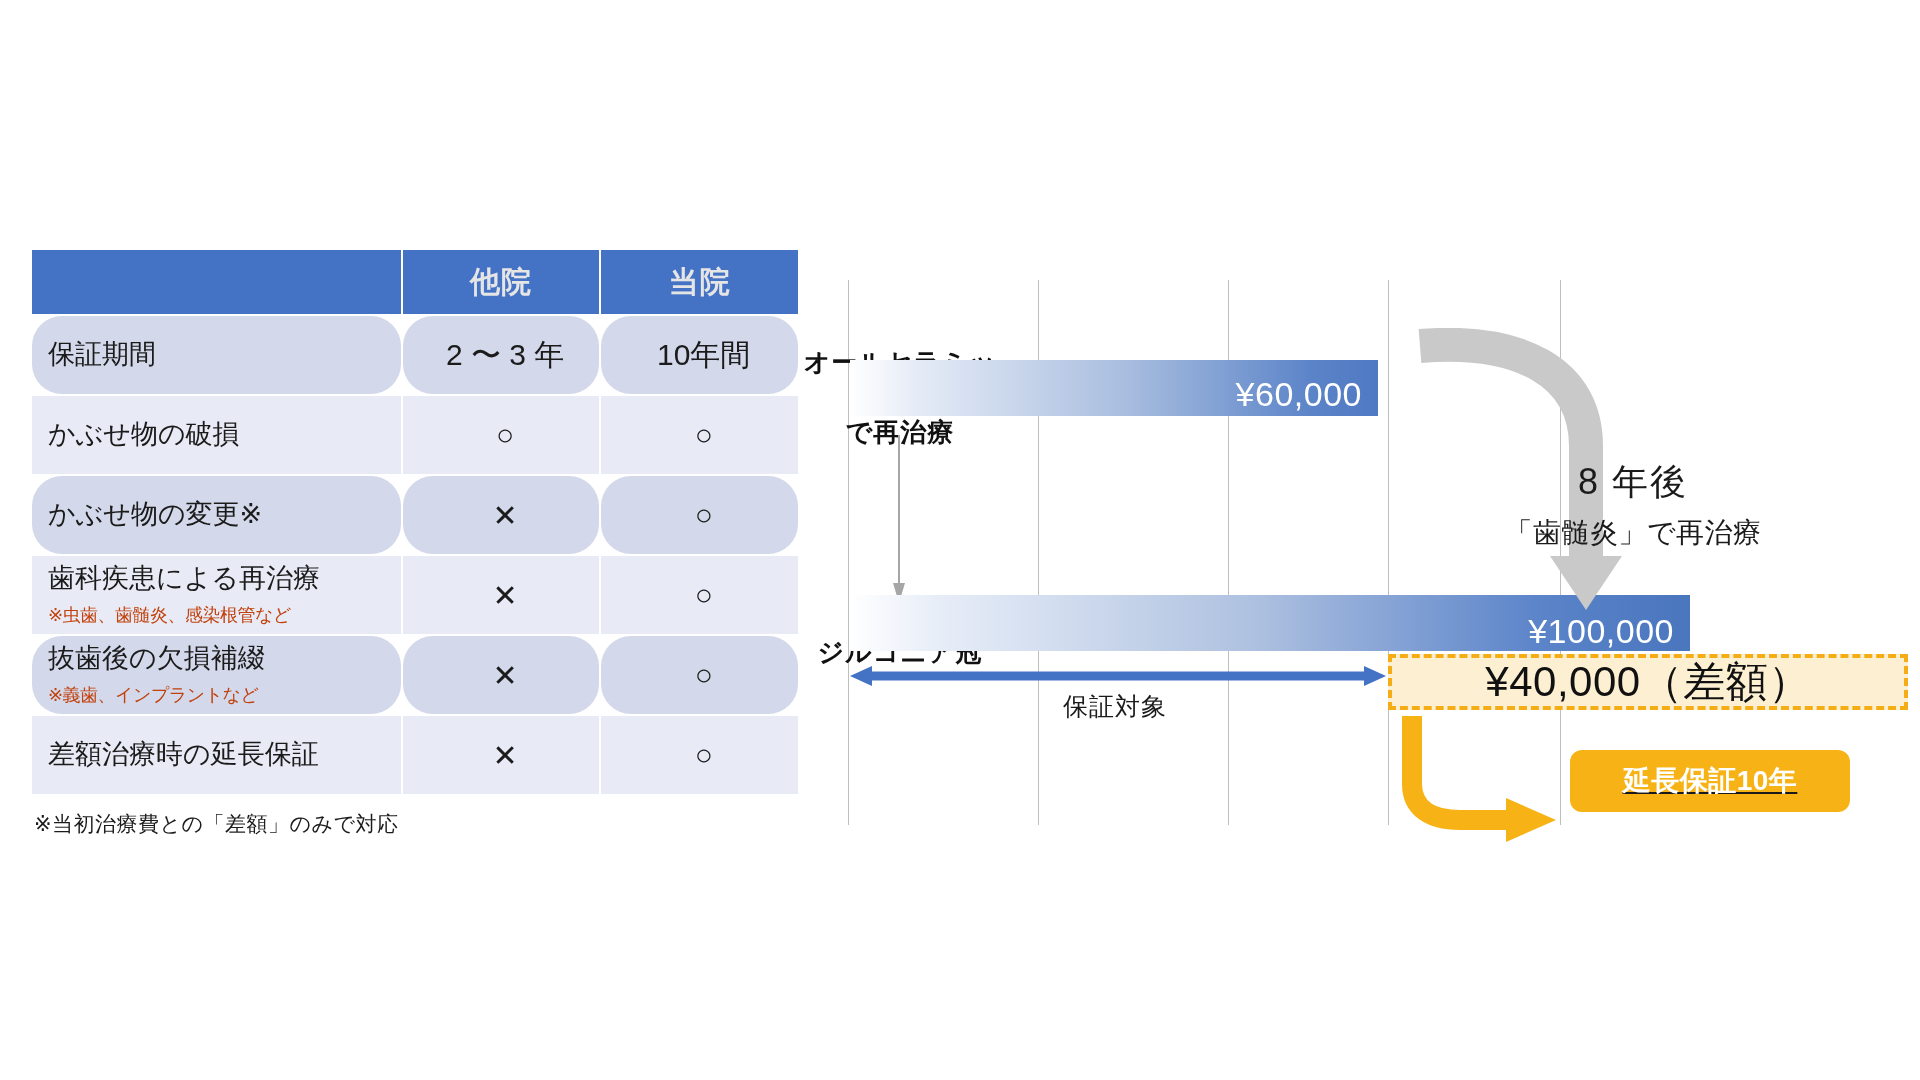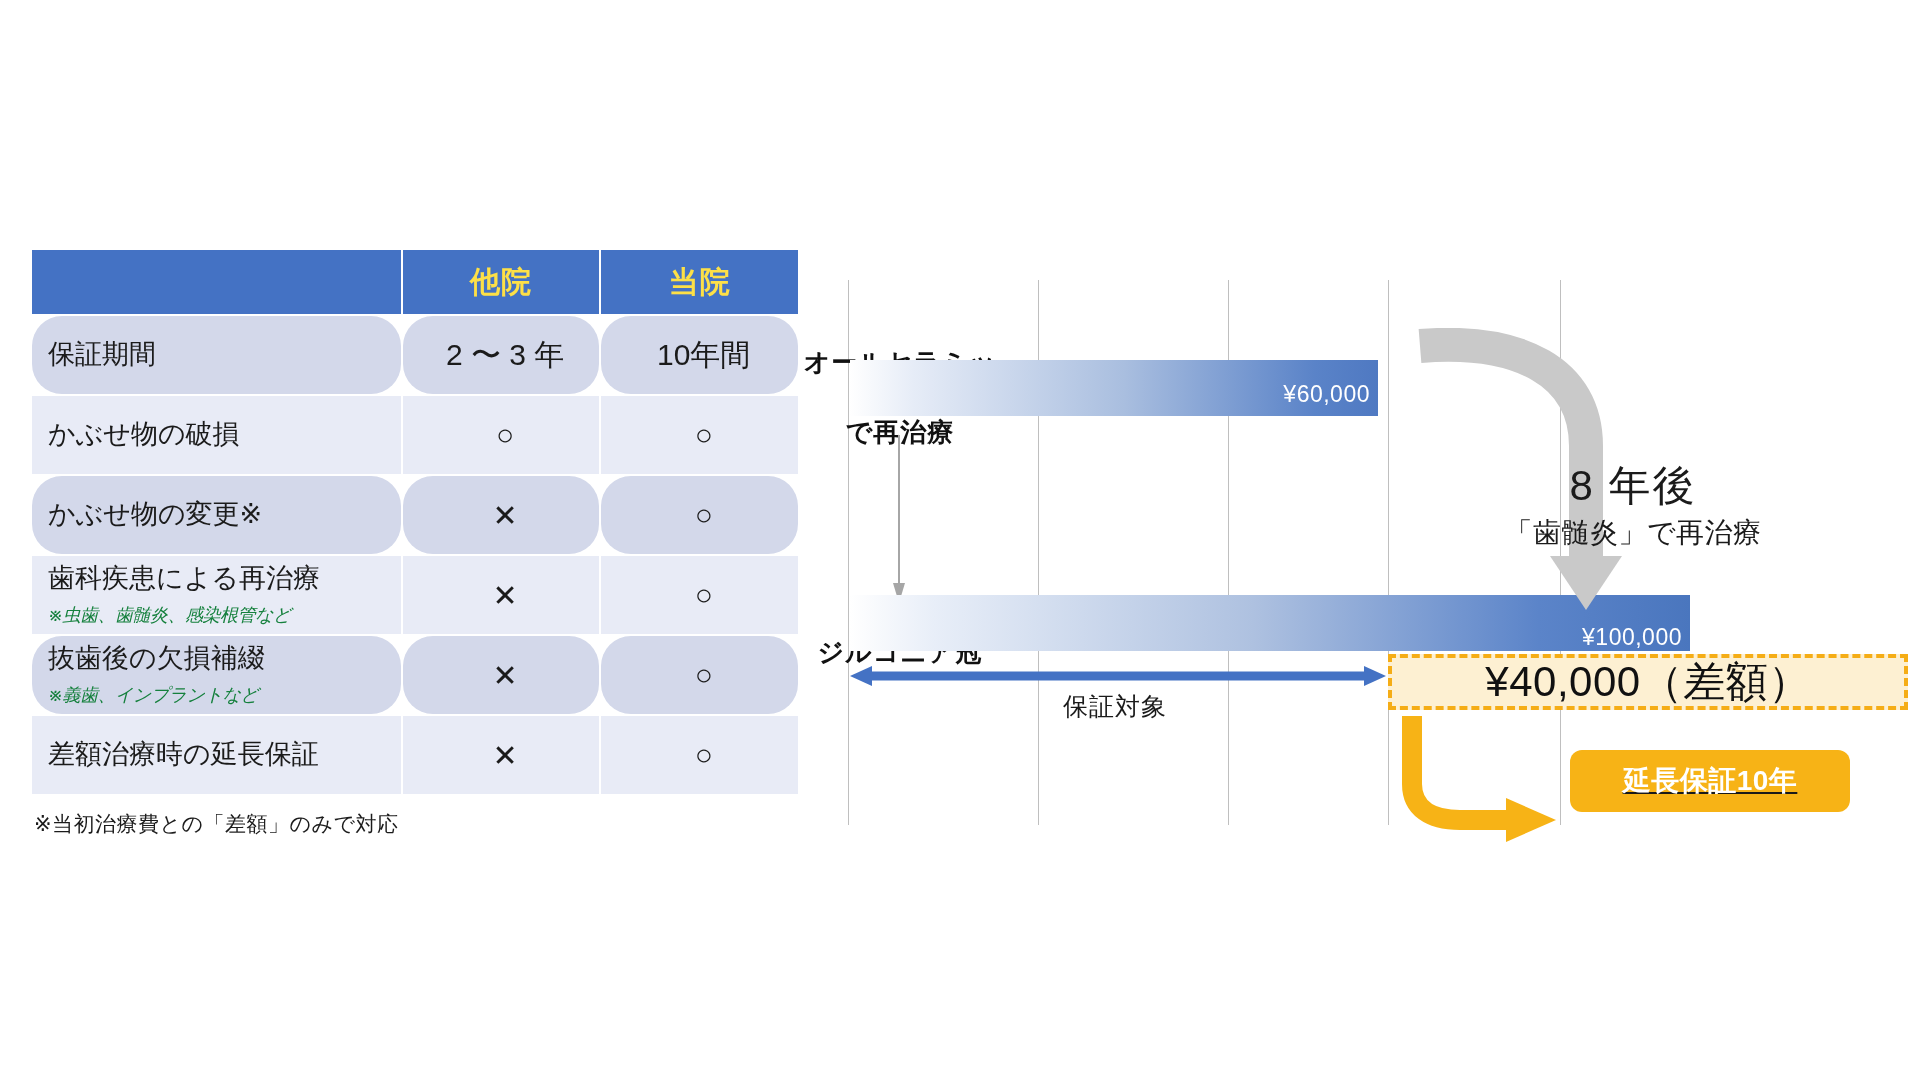--- a/index.html
+++ b/index.html
@@ -24,21 +24,21 @@
     width: 770px;
   }
   table.compare {
     border-collapse: separate;
     border-spacing: 2px;
     width: 770px;
     table-layout: fixed;
   }
   table.compare th {
     background: #4472c4;
-    color: #fde047;
+    color: #e5e5e5;
     font-size: 30px;
     font-weight: 700;
     height: 62px;
     text-align: center;
     letter-spacing: 1px;
   }
   table.compare th.blank { background: #4472c4; }
   table.compare td {
     height: 78px;
     vertical-align: middle;
@@ -50,24 +50,23 @@
   table.compare tr.even td { background: #e8ebf6; }
   table.compare td.mark {
     text-align: center;
     padding-left: 8px;
     font-size: 30px;
     font-weight: 400;
   }
   .row-sub {
     display: block;
     font-size: 18px;
-    color: #15803d;
+    color: #c2410c;
     margin-top: 8px;
     letter-spacing: -0.5px;
-    font-style: italic;
   }
   .row-main { display: block; line-height: 1.15; }
   .mark-circle { font-size: 30px; }
   .mark-cross { font-size: 30px; font-weight: 700; }
   #table-footnote {
     margin-top: 14px;
     margin-left: 4px;
     font-size: 21px;
     color: #1b1b1b;
     letter-spacing: 0.5px;
@@ -115,23 +114,23 @@
   
   .bar {
     position: absolute;
     height: 56px;
     display: flex;
     align-items: center;
     justify-content: flex-end;
   }
   .bar span.amount {
     color: #ffffff;
-    font-size: 23px;
+    font-size: 34px;
     font-weight: 400;
-    padding-right: 8px;
+    padding-right: 16px;
     letter-spacing: 0.5px;
     margin-top: 12px;
   }
   #bar-ceramic {
     left: 50px;
     top: 110px;
     width: 528px;
     background: linear-gradient(to right, #ffffff 0%, #e6ecf7 12%, #a9bedf 52%, #5a83c8 88%, #4f79c2 100%);
   }
   #bar-zirconia {
@@ -149,21 +148,21 @@
     top: 78px;
     width: 300px;
     height: 300px;
   }
   #after-years {
     position: absolute;
     left: 648px;
     top: 208px;
     width: 370px;
     text-align: center;
-    font-size: 42px;
+    font-size: 36px;
     color: #1b1b1b;
     letter-spacing: 2px;
   }
   #after-reason {
     position: absolute;
     left: 628px;
     top: 264px;
     width: 410px;
     text-align: center;
     font-size: 28px;

